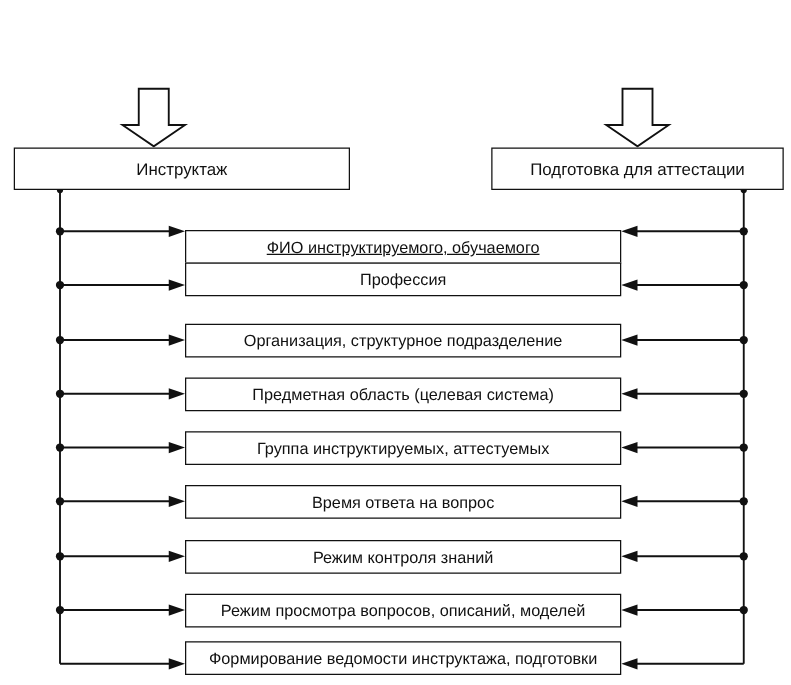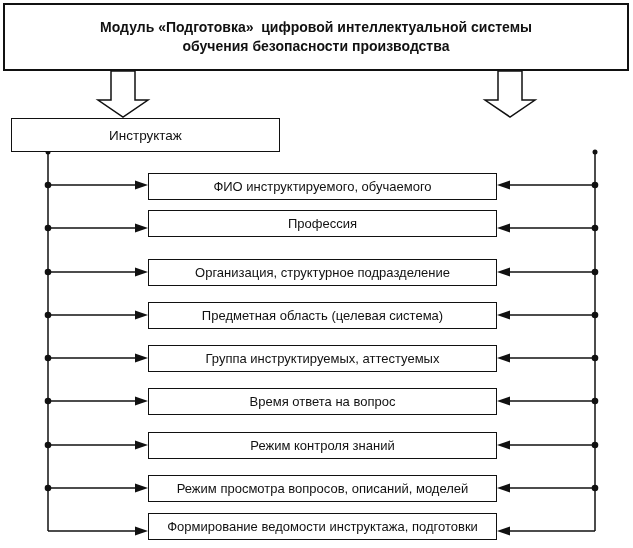--- a/index.html
+++ b/index.html
@@ -99,30 +99,27 @@
         <polygon points="497,488 510,483.5 510,492.5" fill="#111111"></polygon>
         <circle cx="48" cy="488" r="3.3" fill="#111111"></circle>
         <circle cx="595" cy="488" r="3.3" fill="#111111"></circle>
         <line x1="48" y1="531" x2="136" y2="531" stroke="#111111" stroke-width="1.5"></line>
         <polygon points="148,531 135,526.5 135,535.5" fill="#111111"></polygon>
         <line x1="595" y1="531" x2="509" y2="531" stroke="#111111" stroke-width="1.5"></line>
         <polygon points="497,531 510,526.5 510,535.5" fill="#111111"></polygon>
       </g>
   </svg>
 
-  <div class="box title-box">
-    <div class="title-line">Модуль «Подготовка»  цифровой интеллектуальной системы</div>
-    <div class="title-line">обучения безопасности производства</div>
-  </div>
 
   <div class="box branch-box branch-left">Инструктаж</div>
 
+  <div class="box branch-box branch-right">Подготовка для аттестации</div>
 
   <div>
-      <div class="box param-box" style="top: 173px;">ФИО инструктируемого, обучаемого</div>
+      <div class="box param-box" style="top: 184px; text-decoration: underline;">ФИО инструктируемого, обучаемого</div>
       <div class="box param-box" style="top: 210px;">Профессия</div>
       <div class="box param-box" style="top: 258.5px;">Организация, структурное подразделение</div>
       <div class="box param-box" style="top: 301.5px;">Предметная область (целевая система)</div>
       <div class="box param-box" style="top: 344.5px; text-align: right;">Группа инструктируемых, аттестуемых</div>
       <div class="box param-box" style="top: 387.5px;">Время ответа на вопрос</div>
       <div class="box param-box" style="top: 431.5px;">Режим контроля знаний</div>
       <div class="box param-box" style="top: 474.5px;">Режим просмотра вопросов, описаний, моделей</div>
       <div class="box param-box" style="top: 513px;">Формирование ведомости инструктажа, подготовки</div>
     </div>
 

